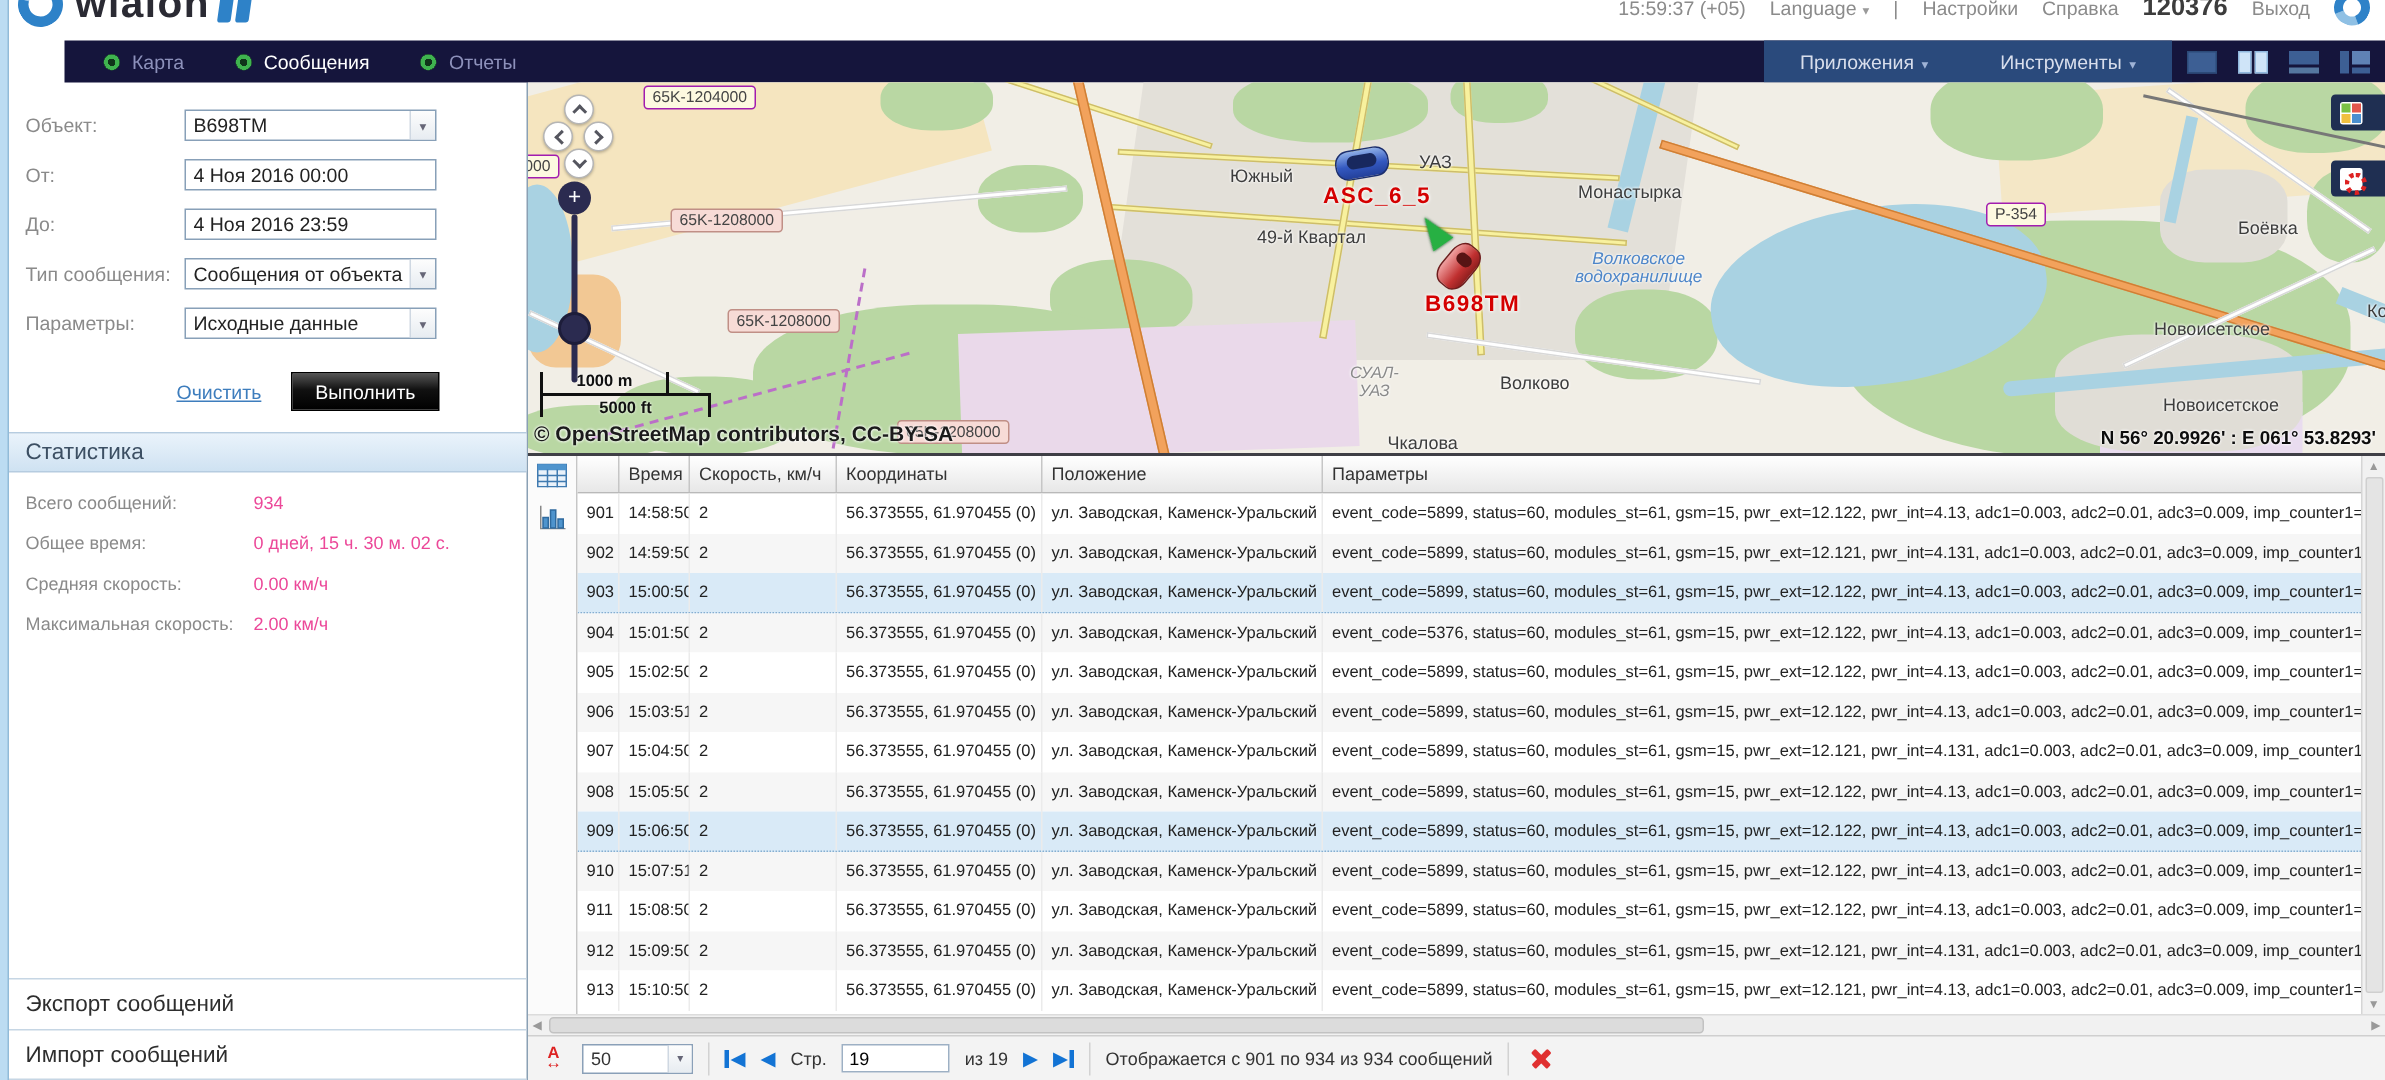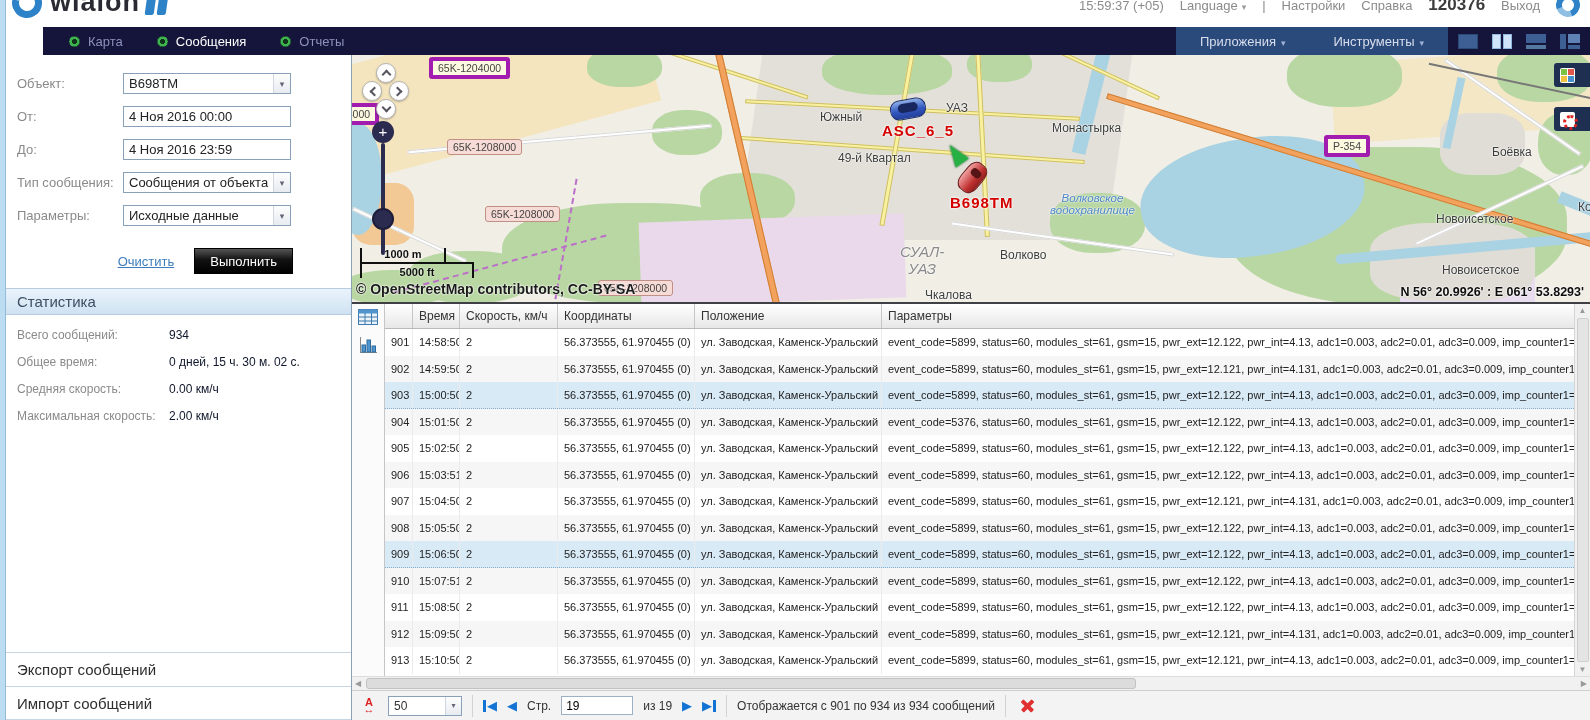--- a/index.html
+++ b/index.html
@@ -67,47 +67,47 @@
   .actions { display:flex; align-items:center; justify-content:flex-end; margin:16px 58px 14px 0; gap:20px; }
   .link { color:#3d7dbd; text-decoration:underline; font-size:13px; cursor:pointer; }
   .btn-exec { background:linear-gradient(#555 0%,#111 45%,#000 100%); color:#fff;
     border:1px solid #000; height:26px; padding:0 15px; font-size:13px; cursor:pointer; }
   .stats-title { height:27px; background:linear-gradient(#eaf3fb,#cfe2f2);
     border-top:1px solid #b6cce0; border-bottom:1px solid #b6cce0; display:flex;
     align-items:center; padding-left:11px; font-size:15px; color:#3c4f63; }
   .stats { padding-top:6px; }
   .stat-row { display:flex; height:27px; align-items:center; font-size:12px; }
   .stat-row .sl { width:163px; padding-left:11px; color:#8a8a8a; }
-  .stat-row .sv { color:#0f172a; }
+  .stat-row .sv { color:#ec4899; }
   .side-bottom { margin-top:auto; }
   .side-item { height:34px; display:flex; align-items:center; padding-left:11px;
     font-size:15px; color:#2e2e2e; border-top:1px solid #c6d6e4; cursor:pointer; }
   .side-item:last-child { border-bottom:1px solid #c6d6e4; }
 
   
   .main { flex:1; display:flex; flex-direction:column; min-width:0; }
 
   
   .map { height:249px; position:relative; overflow:hidden; background:#f1eee6;
     border-bottom:2px solid #3f3f46; }
   .p { position:absolute; }
   .g { background:#b9d7a3; border-radius:45%; }
   .road { border:1px solid #cdbd6b; background:#f8f19e; }
   .oroad { background:#f2a25c; border:1px solid #cf7f35; }
   .wroad { background:#fff; border:1px solid #d8d8d8; }
   .badge { position:absolute; font-size:10.5px; color:#444; padding:1px 5px; border-radius:3px;
     white-space:nowrap; z-index:5; }
-  .badge.cream { background:#fdf9e0; border:4px solid #a21caf; }
+  .badge.cream { background:#fdf9e0; border:1px solid #a21caf; }
   .badge.pink  { background:#f7dbd6; border:1px solid #c08f86; }
   .place { position:absolute; font-size:12px; color:#3d3d3d; white-space:nowrap; z-index:5;
     text-shadow:0 0 2px #fff,0 0 2px #fff; }
   .wlabel,.alabel { position:absolute; font-style:italic; text-align:center; z-index:5;
     text-shadow:0 0 2px #fff,0 0 2px #fff; }
-  .wlabel { font-size:11.5px; color:#4e86c8;margin-top:25px; }
-  .alabel { font-size:15px; color:#8a8a8a; }
+  .wlabel { font-size:11.5px; color:#4e86c8; }
+  .alabel { font-size:11px; color:#8a8a8a; }
   .mlabel { position:absolute; font-weight:bold; font-size:15px; color:#d40000; z-index:8;
     letter-spacing:1px; text-shadow:0 0 2px #fff,0 0 3px #fff; white-space:nowrap; }
 
   .car-blue { position:absolute; left:538px; top:44px; width:36px; height:20px;
     transform:rotate(-10deg); z-index:7; border-radius:9px;
     background:linear-gradient(180deg,#8fb0e8,#3358c0 55%,#23409a); border:1px solid #1c2f6e; }
   .car-blue i { position:absolute; left:7px; right:7px; top:3px; height:9px; border-radius:5px;
     background:#18285e; display:block; }
   .car-red { position:absolute; left:610px; top:106px; width:21px; height:33px;
     transform:rotate(40deg); z-index:7; border-radius:8px/11px;

